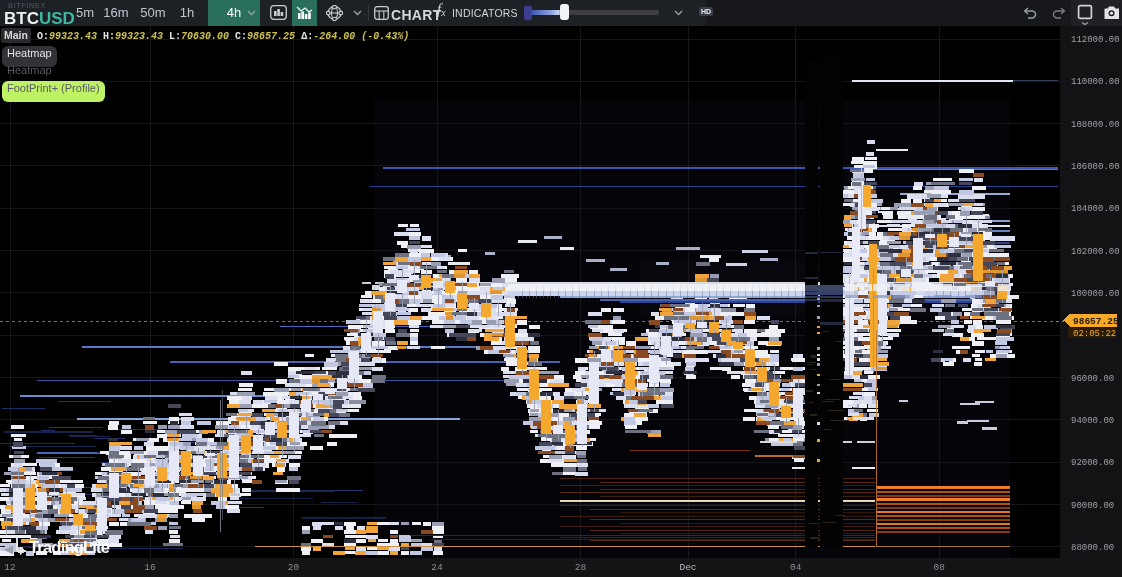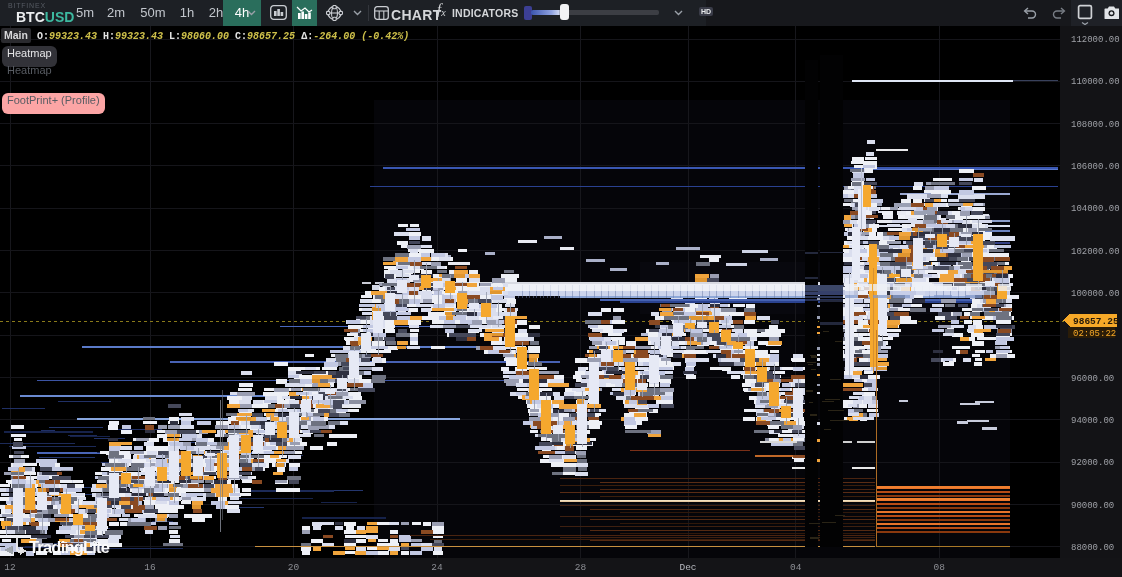--- a/index.html
+++ b/index.html
@@ -718,27 +718,27 @@
       <path d="M4 550 L13 545.5 V554.5 Z" fill="#9aa0a8"></path>
       <path d="M17 537 V548 Q17 552.5 21.5 551.5 L23 551" stroke="#e8e8ea" stroke-width="2.8" fill="none"></path>
       <path d="M20.5 547 L26.5 551 L20 555 Z" fill="#e8e8ea"></path>
     </g>
     <text x="29.0" y="553.0" fill="#fbfbfc" font-size="16.5" font-family="Liberation Sans, monospace" text-anchor="start" font-weight="bold" letter-spacing="-0.8px">TradingLite</text>
   </svg>
 <div id="tb">
 <div id="tbdark"></div>
 <div id="tblight"></div>
 <div style="position:absolute;left:8px;top:2px;font-size:7px;color:#565b63;letter-spacing:.8px">BITFINEX</div>
-<div style="position:absolute;left:16px;top:9px;font-size:14px;font-weight:bold"><span style="color:#eceef0">BTC</span><span style="color:#3db9a0">USD</span></div>
+<div style="position:absolute;left:4px;top:9px;font-size:17px;font-weight:bold"><span style="color:#eceef0">BTC</span><span style="color:#3db9a0">USD</span></div>
 <div class="tf" style="left:56px;width:26px">5m</div>
-<div class="tf" style="left:84px;width:32px">2m</div>
+<div class="tf" style="left:84px;width:32px">16m</div>
 <div class="tf" style="left:121px;width:32px">50m</div>
 <div class="tf" style="left:158px;width:26px">1h</div>
 <div class="tf" style="left:187px;width:26px">2h</div>
-<div class="tf sel" style="left:207px;width:38px">4h</div>
+<div class="tf sel" style="left:192px;width:52px">4h</div>
 <svg style="position:absolute;left:247px;top:10px" width="9" height="6" viewBox="0 0 9 6">
       <path d="M1 1 L4.5 4.5 L8 1" stroke="#9aa0a8" stroke-width="1.4" fill="none"></path>
     </svg>
 <svg style="position:absolute;left:270px;top:5px" width="17" height="15" viewBox="0 0 17 15">
       <rect x="0.7" y="0.7" width="15.6" height="13.6" rx="3" stroke="#c9ccd1" fill="none" stroke-width="1.3"></rect>
       <rect x="4" y="6" width="2.6" height="5" fill="#c9ccd1"></rect>
       <rect x="7.3" y="4" width="2.6" height="7" fill="#c9ccd1"></rect>
       <rect x="10.6" y="7" width="2.6" height="4" fill="#c9ccd1"></rect>
     </svg>
 <div style="position:absolute;left:292px;top:0;width:25px;height:26px;background:#2a6e5c"></div>
@@ -763,21 +763,21 @@
     </svg>
 <div style="position:absolute;left:368px;top:5px;width:1px;height:16px;background:#33363c"></div>
 <svg style="position:absolute;left:374px;top:6px" width="15" height="14" viewBox="0 0 15 14">
       <rect x="0.7" y="0.7" width="13.6" height="12.6" rx="2.5" stroke="#c9ccd1" fill="none" stroke-width="1.3"></rect>
       <line x1="0.7" y1="5" x2="14.3" y2="5" stroke="#c9ccd1" stroke-width="1.1"></line>
       <line x1="5.2" y1="5" x2="5.2" y2="13.3" stroke="#c9ccd1" stroke-width="1.1"></line>
       <line x1="9.8" y1="5" x2="9.8" y2="13.3" stroke="#c9ccd1" stroke-width="1.1"></line>
     </svg>
 <div style="position:absolute;left:391px;top:7px;font-weight:bold;color:#d4d6d9;font-size:14px;letter-spacing:.3px">CHART</div>
 <div style="position:absolute;left:437px;top:1px;font-family:'Liberation Serif',serif;font-style:italic;color:#d4d6d9;font-size:15px">f<span style="font-size:10px;vertical-align:-2px">x</span></div>
-<div style="position:absolute;left:452px;top:7px;font-weight:bold;color:#d4d6d9;font-size:10.5px;letter-spacing:.2px">INDICATORS</div>
+<div style="position:absolute;left:452px;top:7px;font-weight:normal;color:#d4d6d9;font-size:10.5px;letter-spacing:.2px">INDICATORS</div>
 <div style="position:absolute;left:523.5px;top:6px;width:8px;height:14px;background:#3c3f94;border-radius:2px"></div>
 <div style="position:absolute;left:531px;top:10px;width:128px;height:4.5px;border-radius:2px;background:linear-gradient(90deg,#3b55b0 0%,#8fa2e0 16%,#cdd6f2 22%,#3c3e44 23%,#3c3e44 100%)"></div>
 <div style="position:absolute;left:559.5px;top:4px;width:9px;height:16px;background:#f2f3f5;border-radius:3px"></div>
 <svg style="position:absolute;left:674px;top:10px" width="9" height="6" viewBox="0 0 9 6">
       <path d="M1 1 L4.5 4.5 L8 1" stroke="#9aa0a8" stroke-width="1.4" fill="none"></path>
     </svg>
 <div style="position:absolute;left:699px;top:7px;background:#3a3c48;color:#e8eaec;font-size:7px;font-weight:bold;padding:1px 2px;border-radius:2px">HD</div>
 <svg style="position:absolute;left:1022px;top:6px" width="15" height="14" viewBox="0 0 15 14">
       <path d="M3 5 H10 a3.5 3.5 0 0 1 0 7 H6" stroke="#9aa0a8" stroke-width="1.4" fill="none"></path>
       <path d="M6 2 L2.6 5 L6 8" stroke="#9aa0a8" stroke-width="1.4" fill="none"></path>
@@ -789,15 +789,15 @@
 <svg style="position:absolute;left:1077px;top:4px" width="16" height="21" viewBox="0 0 16 21">
       <rect x="1.6" y="1.6" width="12.8" height="12.8" rx="1.5" stroke="#d0d2d6" stroke-width="1.7" fill="none"></rect>
       <path d="M5 18.5 L8 20.5 L11 18.5" stroke="#9aa0a8" stroke-width="1.3" fill="none"></path>
     </svg>
 <svg style="position:absolute;left:1104px;top:6px" width="15" height="13" viewBox="0 0 15 13">
       <path d="M0.5 2.5 h3.2 l1.3-2 h5 l1.3 2 h3.2 a0.8 0.8 0 0 1 0.8 0.8 v9 a0.8 0.8 0 0 1 -0.8 0.8 h-13.2 a0.8 0.8 0 0 1 -0.8 -0.8 v-9 a0.8 0.8 0 0 1 0.8 -0.8 Z" fill="#e2e4e8"></path>
       <circle cx="7.5" cy="7.2" r="3" fill="#17181c"></circle>
       <circle cx="7.5" cy="7.2" r="1.6" fill="#e2e4e8"></circle>
     </svg>
 </div>
-<div id="ohlc"><span class="chip">Main</span> <span>O:</span><span class="yv">99323.43</span> <span>H:</span><span class="yv">99323.43</span> <span>L:</span><span class="yv">98060.00</span> <span>C:</span><span class="yv">98657.25</span> <span>Δ:</span><span class="yv">-264.00 (-0.42%)</span></div>
+<div id="ohlc"><span class="chip">Main</span> <span>O:</span><span class="yv">99323.43</span> <span>H:</span><span class="yv">99323.43</span> <span>L:</span><span class="yv">70630.00</span> <span>C:</span><span class="yv">98657.25</span> <span>Δ:</span><span class="yv">-264.00 (-0.43%)</span></div>
 <div class="tag" style="top:46px;background:#323238;color:#e4e4e6">Heatmap</div>
 <div class="tag" style="top:63px;color:#585c63">Heatmap</div>
-<div class="tag" style="top:93px;background:#fca5a5;color:#585c63">FootPrint+ (Profile)</div>
+<div class="tag" style="top:81px;background:#bef264;color:#585c63">FootPrint+ (Profile)</div>
 </body></html>

